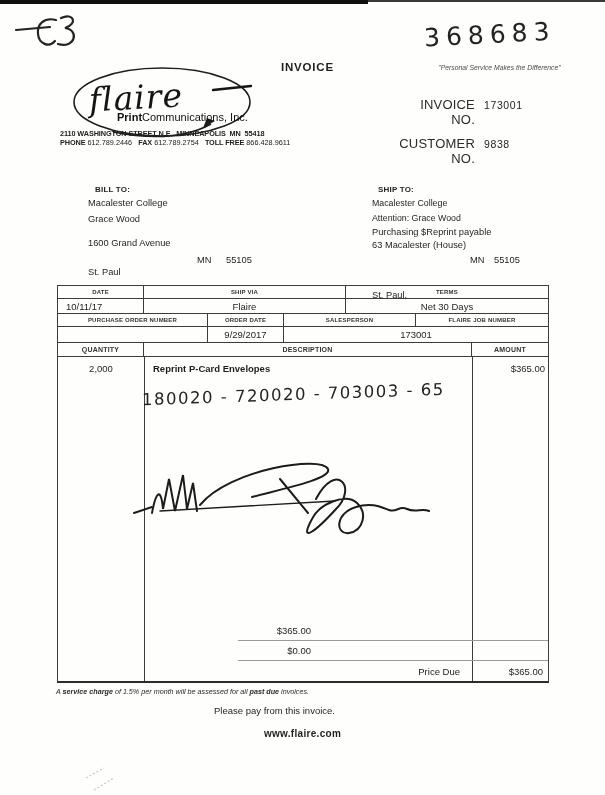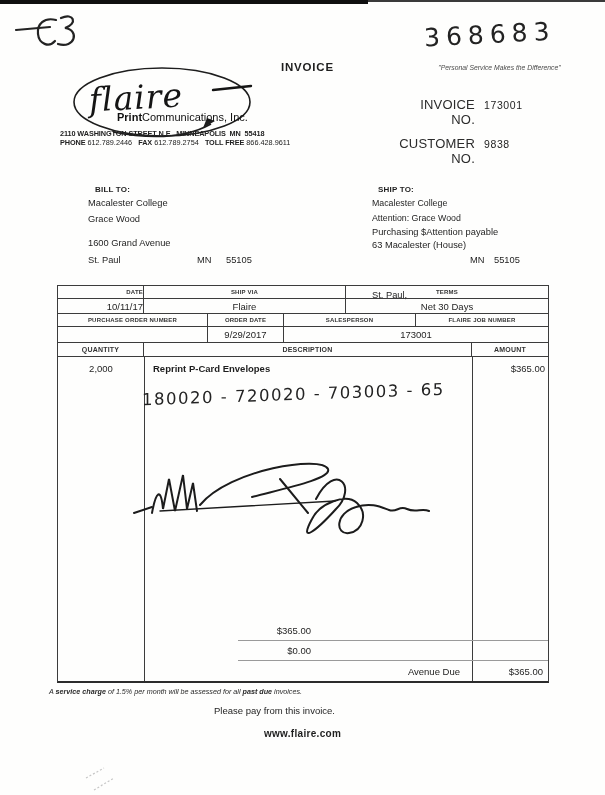--- a/index.html
+++ b/index.html
@@ -40,38 +40,38 @@
 
   
   .invoice-table{left:57px;top:285px;width:492px;height:398px;border:1px solid #3c3c3c;border-bottom:2px solid #2c2c2c;box-sizing:border-box;display:flex;flex-direction:column;}
   .trow{display:flex;border-bottom:1px solid #3c3c3c;box-sizing:border-box;}
   .cell{box-sizing:border-box;border-right:1px solid #3c3c3c;overflow:hidden;}
   .cell.last{border-right:none;flex:1;}
   .hdr{font-size:6px;font-weight:bold;color:#333;text-align:center;padding-top:3px;letter-spacing:.2px;}
   .val{font-size:9.5px;padding-top:2px;}
   .c-center{text-align:center;}
   .r1{height:13px;} .r2{height:15px;} .r3{height:13px;} .r4{height:16px;} .r5{height:14px;}
-  .w-date{width:86px;text-align:right;} .w-shipvia{width:202px;}
+  .w-date{width:86px;} .w-shipvia{width:202px;}
   .w-po{width:150px;} .w-odate{width:76px;} .w-sales{width:132px;}
   .w-qty{width:86px;} .w-desc{width:328px;}
   .tbody{flex:1;position:relative;}
   .vline{position:absolute;top:0;bottom:0;width:0;border-left:1px solid #3c3c3c;}
   .v-qty{left:86px;} .v-amt{left:414px;}
   .item-qty{position:absolute;left:0;top:6px;width:86px;text-align:center;font-size:9.5px;}
   .item-desc{position:absolute;left:95px;top:6px;font-size:9.5px;font-weight:bold;}
   .item-amt{position:absolute;left:414px;top:6px;width:73px;text-align:right;font-size:9.5px;}
   .signature{position:absolute;left:72px;top:90px;}
   .totals{position:absolute;left:180px;right:0;bottom:0;}
   .t-row{display:flex;height:20px;align-items:center;box-sizing:border-box;}
   .t-row.sep{border-bottom:1px solid #9a9a9a;}
   .t-label{flex:1;text-align:right;padding-right:10px;font-size:9.5px;color:#222;}
   .t-value{width:78px;box-sizing:border-box;text-align:right;padding-right:5px;font-size:9.5px;}
 
   
-  .service-note{top:687px;left:49px;font-size:7.2px;font-style:italic;color:#2a2a2a;text-align:center;}
+  .service-note{top:687px;left:56px;font-size:7.2px;font-style:italic;color:#2a2a2a;text-align:center;}
   .service-note b{letter-spacing:0;}
   .pay-note{top:705px;left:0;width:549px;text-align:center;font-size:9.5px;}
   .website{top:728px;left:0;width:605px;text-align:center;font-size:10px;font-weight:bold;letter-spacing:.3px;}
 
   svg{display:block;}
 </style>
 </head>
 <body>
 
 <div class="abs scan-edge-l"></div>
@@ -110,28 +110,28 @@
   <div class="meta-row">
     <div class="meta-label">CUSTOMER NO.</div>
     <div class="meta-value">9838</div>
   </div>
 </div>
 
 <div class="abs blk-label" style="left:95px;top:185px;">BILL TO:</div>
 <div class="abs addr-txt" style="left:88px;top:198px;">Macalester College</div>
 <div class="abs addr-txt" style="left:88px;top:214px;">Grace Wood</div>
 <div class="abs addr-txt" style="left:88px;top:238px;">1600 Grand Avenue</div>
-<div class="abs addr-txt" style="left:88px;top:255px;">St. Paul</div>
+<div class="abs addr-txt" style="left:88px;top:267px;">St. Paul</div>
 <div class="abs addr-txt" style="left:197px;top:255px;">MN</div>
 <div class="abs addr-txt" style="left:226px;top:255px;">55105</div>
 
 <div class="abs blk-label" style="left:378px;top:185px;">SHIP TO:</div>
 <div class="abs addr-txt-sm" style="left:372px;top:198px;">Macalester College</div>
 <div class="abs addr-txt-sm" style="left:372px;top:213px;">Attention:  Grace Wood</div>
-<div class="abs addr-txt" style="left:372px;top:227px;">Purchasing $Attention payable</div>
+<div class="abs addr-txt" style="left:372px;top:227px;">Purchasing $Reprint payable</div>
 <div class="abs addr-txt" style="left:372px;top:240px;">63 Macalester (House)</div>
 <div class="abs addr-txt" style="left:372px;top:255px;margin-top:35px;">St. Paul,</div>
 <div class="abs addr-txt" style="left:470px;top:255px;">MN</div>
 <div class="abs addr-txt" style="left:494px;top:255px;">55105</div>
 
 <div class="abs invoice-table">
   <div class="trow r1">
     <div class="cell hdr w-date">DATE</div>
     <div class="cell hdr w-shipvia">SHIP VIA</div>
     <div class="cell hdr last">TERMS</div>
@@ -179,21 +179,21 @@
     </svg>
 
     <div class="totals">
       <div class="t-row sep">
         <div class="t-value">$365.00</div>
       </div>
       <div class="t-row sep">
         <div class="t-value">$0.00</div>
       </div>
       <div class="t-row">
-        <div class="t-label">Avenue Due</div>
+        <div class="t-label">Price Due</div>
         <div class="t-value">$365.00</div>
       </div>
     </div>
   </div>
 </div>
 
 <div class="abs service-note"><span>A </span><b>service charge</b><span> of 1.5% per month will be assessed for all </span><b>past due</b><span> invoices.</span></div>
 
 <div class="abs pay-note">Please pay from this invoice.</div>
 <div class="abs website">www.flaire.com</div>

